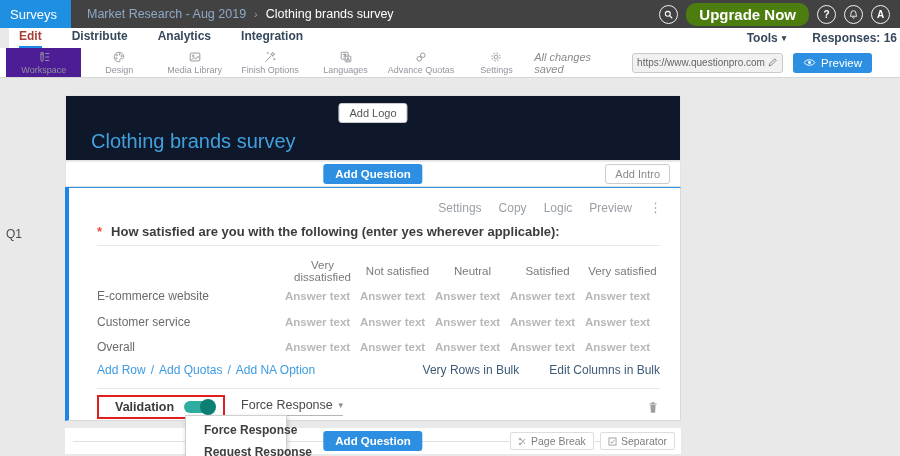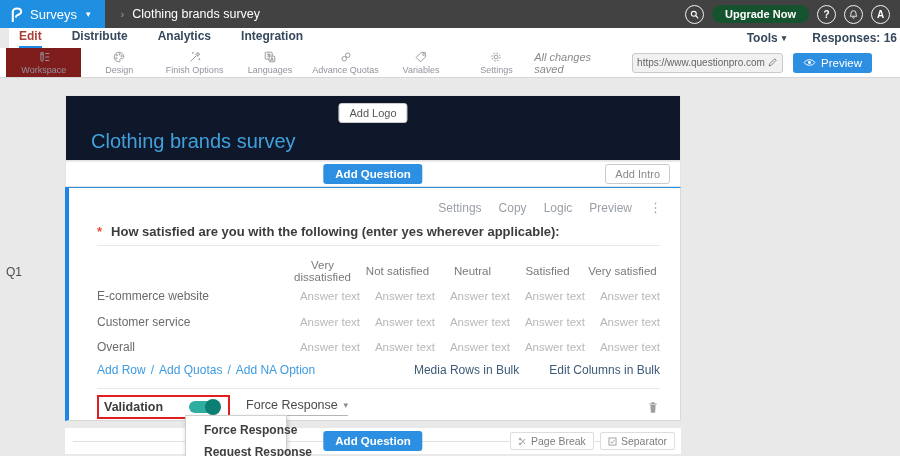--- a/index.html
+++ b/index.html
@@ -1,52 +1,52 @@
 <!DOCTYPE html>
 <html><head>
 <meta charset="utf-8">
 <style>
   * { margin:0; padding:0; box-sizing:border-box; }
   html,body { width:900px; height:456px; overflow:hidden; font-family:"Liberation Sans",sans-serif; background:#e9e9ea; position:relative; }
 
   
   .topbar { position:absolute; top:0; left:0; width:900px; height:28px; background:#424242; display:flex; align-items:center; color:#fff; }
-  .logo { height:28px; background:#1e8fe1; display:flex; align-items:center; gap:7px; padding:0 14px 0 10px; font-size:13px; cursor:pointer; }
+  .logo { height:28px; background:#1e8fe1; display:flex; align-items:center; gap:7px; padding:0 14px 0 10px; font-size:13px; cursor:pointer;flex-direction:column; }
   .logo .caret { font-size:9px; margin-left:2px; }
   .crumb { margin-left:16px; font-size:12.5px; display:flex; gap:8px; align-items:center; }
   .crumb-parent { color:#8fa9c4; cursor:pointer; }
   .crumb-sep { color:#9b9b9b; font-size:11px; }
   .crumb-cur { color:#fff; }
   .top-actions { margin-left:auto; display:flex; align-items:center; gap:8px; padding-right:10px; }
   .circle { width:19px; height:19px; border:1px solid #f2f2f2; border-radius:50%; display:flex; align-items:center; justify-content:center; font-size:10px; font-weight:bold; color:#fff; cursor:pointer; }
-  .upgrade { background:#14532d; border-radius:10px; font-size:11px; font-weight:bold; padding:3px 13px; cursor:pointer; }
+  .upgrade { background:#4d7c0f; border-radius:10px; font-size:15px; font-weight:bold; padding:3px 13px; cursor:pointer; }
 
   
   .nav { position:absolute; top:28px; left:9px; width:900px; height:20px; background:#ffffff; display:flex; align-items:center; font-size:12px; }
   .tabs { display:flex; gap:30px; margin-left:10px; }
   .tab { color:#36485c; font-weight:bold; cursor:pointer; padding-bottom:3px; }
   .tab.active { color:#a83f35; border-bottom:2px solid #1d8ce8; }
   .nav-right { margin-left:auto; display:flex; gap:26px; margin-right:12px; align-items:center; color:#36485c; font-weight:bold; }
   .tools { cursor:pointer; display:flex; gap:4px; align-items:center; }
   .tools .caret { font-size:9px; color:#36485c; }
 
   
   .toolbar { position:absolute; top:48px; left:0; width:900px; height:30px; background:#fff; border-bottom:1px solid #d6d6d6; display:flex; align-items:stretch; padding-left:6px; }
   .titem { width:76px; display:flex; flex-direction:column; align-items:center; justify-content:center; gap:1px; color:#93939d; font-size:9px; cursor:pointer; }
-  .titem.active { background:#7f1d1d; }
+  .titem.active { background:#4c1d95; }
   .titem svg { stroke:#97979f; fill:none; stroke-width:1.1; }
   .toolbar-right { margin-left:auto; display:flex; align-items:center; gap:10px; padding-right:28px; }
   .saved { font-style:italic; color:#8a8a8a; font-size:11px; }
   .urlbox { width:152px; height:20px; background:#f1f1f1; border:1px solid #c9c9c9; border-radius:3px; display:flex; align-items:center; padding:0 4px; gap:2px; }
   .urlbox input { border:none; background:transparent; font-size:10px; color:#666; width:128px; outline:none; font-family:"Liberation Sans",sans-serif; }
   .preview-btn { background:#2d8fe2; border:none; border-radius:3px; color:#fff; font-size:11.5px; padding:4px 10px; display:flex; gap:5px; align-items:center; cursor:pointer; font-family:"Liberation Sans",sans-serif; }
 
   
   .canvas { position:absolute; top:79px; left:0; width:900px; height:377px; background:#e9e9ea; }
-  .qnum { position:absolute; left:6px; top:148px; font-size:12px; color:#4a4a4a;margin-top:38px; }
+  .qnum { position:absolute; left:6px; top:148px; font-size:12px; color:#4a4a4a; }
 
   .card-header { position:absolute; left:65px; top:16px; width:616px; height:66px; background:#0f172a; border:1px solid #e3e3e3; }
   .add-logo { position:absolute; left:50%; transform:translateX(-50%); top:7px; background:#fff; border:1px solid #ccc; border-radius:3px; font-size:11px; color:#555; padding:3px 10px; cursor:pointer; font-family:"Liberation Sans",sans-serif; }
   .survey-title { position:absolute; left:25px; top:34px; font-size:20px; color:#41a0dc; cursor:pointer; }
 
   .addq-bar { position:absolute; left:65px; top:82px; width:616px; height:26px; background:#fff; border:1px solid #e3e3e3; border-top:1px solid #ebebeb; }
   .btn-blue { background:#2d8fe2; border:none; border-radius:3px; color:#fff; font-size:11.5px; font-weight:bold; padding:4px 12px; cursor:pointer; font-family:"Liberation Sans",sans-serif; }
   .addq-bar .btn-blue { position:absolute; left:50%; top:50%; transform:translate(-50%,-50%); }
   .add-intro { position:absolute; right:10px; top:50%; transform:translateY(-50%); background:#fff; border:1px solid #ccc; border-radius:3px; font-size:11px; color:#8a8a8a; padding:3px 9px; cursor:pointer; font-family:"Liberation Sans",sans-serif; }
 
@@ -54,29 +54,29 @@
   .question { position:absolute; left:65px; top:108px; width:616px; height:234px; background:#fff; border-top:1px solid #2d8fe2; border-bottom:1px solid #d9d9d9; border-right:1px solid #d9d9d9; border-left:4px solid #1d84e8; }
   .q-actions { position:absolute; right:18px; top:12px; display:flex; gap:17px; align-items:center; color:#9aa0a6; font-size:12px; }
   .q-actions span { cursor:pointer; }
   .more-vert { font-size:13px; cursor:pointer; }
   .q-text { position:absolute; left:28px; top:36px; display:flex; gap:9px; font-size:13px; font-weight:bold; color:#3c3c3c; }
   .req { color:#e74c3c; }
   .q-hr { position:absolute; left:28px; right:20px; top:57px; border-top:1px solid #e8e8e8; }
   .grid { position:absolute; left:28px; right:20px; top:70px; display:grid; grid-template-columns:188px repeat(5,1fr); grid-auto-rows:25.5px; align-items:center; }
   .gh { font-size:11.5px; color:#7a7a7a; text-align:center; cursor:pointer; }
   .gl { font-size:12px; color:#6b6b6b; text-align:left; cursor:pointer; }
-  .gc { font-size:11.5px; color:#b8b8b8; text-align:right; cursor:pointer; }
+  .gc { font-size:11.5px; color:#b8b8b8; text-align:left; cursor:pointer;font-weight:bold; }
   .q-links { position:absolute; left:28px; right:20px; top:175px; display:flex; font-size:12px; align-items:flex-end; }
   .q-links .blue { color:#3d9be0; cursor:pointer; }
   .q-links .sep { color:#3d9be0; margin:0 5px; }
   .q-links-right { margin-left:auto; display:flex; gap:30px; }
   .q-links-right span { color:#3d5a77; cursor:pointer; }
   .q-hr2 { position:absolute; left:28px; right:20px; top:200px; border-top:1px solid #e8e8e8; }
   .validation-row { position:absolute; left:28px; right:20px; top:206px; height:26px; display:flex; align-items:center; }
-  .red-box { display:inline-flex; align-items:center; gap:26px; border:2px solid #e02020; padding:3px 9px 3px 5px; }
+  .red-box { display:inline-flex; align-items:center; gap:10px; border:2px solid #e02020; padding:3px 9px 3px 16px; }
   .v-label { font-size:12.5px; font-weight:bold; color:#3c3c3c; }
   .toggle { position:relative; width:30px; height:12px; background:#2fae9f; border-radius:7px; cursor:pointer; }
   .knob { position:absolute; right:-2px; top:-2.5px; width:16px; height:16px; border-radius:50%; background:#0c7f74; }
   .fr-select { margin-left:16px; width:102px; display:flex; justify-content:space-between; align-items:center; border-bottom:1px solid #b5b5b5; padding-bottom:3px; font-size:12.5px; color:#4a4a4a; cursor:pointer; }
   .fr-select .caret { color:#8a8a8a; font-size:9px; }
   .trash { margin-left:auto; cursor:pointer; }
 
   
   .menu { position:absolute; left:185px; top:415px; width:102px; background:#fff; border:1px solid #d0d0d0; box-shadow:1px 2px 5px rgba(0,0,0,.18); z-index:20; padding:3px 0; }
   .menu-item { font-size:12px; color:#3f3f3f; font-weight:bold; padding:4px 0 4px 18px; cursor:pointer; white-space:nowrap; }
@@ -94,20 +94,21 @@
 
 <div class="topbar">
   <div class="logo">
     <svg width="13" height="15" viewBox="0 0 14 16">
         <path d="M3 15.5 V5 M3 5 c0-4.5 9-4.5 9 0 c0 3.8-5.5 2.8-5.5 5.5" fill="none" stroke="#fff" stroke-width="2.2" stroke-linecap="round"></path>
       </svg>
     <span>Surveys</span>
     <span class="caret">▾</span>
   </div>
   <div class="crumb">
+    <span class="crumb-parent">Market Research - Aug 2019</span>
     <span class="crumb-sep">›</span>
     <span class="crumb-cur">Clothing brands survey</span>
   </div>
   <div class="top-actions">
     <div class="circle">
       <svg width="11" height="11" viewBox="0 0 16 16">
           <circle cx="7" cy="7" r="3.6" fill="none" stroke="#fff" stroke-width="1.6"></circle>
           <path d="M9.8 9.8 L13.5 13.5" stroke="#fff" stroke-width="1.6"></path>
         </svg>
     </div>
@@ -152,20 +153,28 @@
         <path d="M8 2.5 a5.5 5.5 0 1 0 0 11 c1.2 0 1.5-.8 1-1.6 c-.6-1 .2-2 1.4-2 h1.2 c1 0 1.9-.9 1.9-1.9 A5.6 5.6 0 0 0 8 2.5 z"></path>
         <circle cx="5.4" cy="6" r=".8"></circle>
         <circle cx="8.6" cy="4.8" r=".8"></circle>
         <circle cx="11" cy="7" r=".8"></circle>
         <circle cx="5" cy="9.5" r=".8"></circle>
       </svg>
     <span>Design</span>
   </div>
   <div class="titem">
     <svg width="14" height="14" viewBox="0 0 16 16">
+        <rect x="2.5" y="3.5" width="11" height="9" rx="1"></rect>
+        <circle cx="6" cy="6.7" r="1"></circle>
+        <path d="M3.8 11.5 l3-3 2 2 2.6-3.4 1.8 2.4"></path>
+      </svg>
+    <span>Media Library</span>
+  </div>
+  <div class="titem">
+    <svg width="14" height="14" viewBox="0 0 16 16">
         <path d="M2.8 13.2 L9.5 6.5"></path>
         <path d="M11.2 2.5 l.7 1.7 1.7.7 -1.7.7 -.7 1.7 -.7-1.7 -1.7-.7 1.7-.7 z"></path>
         <path d="M13 9.5 v2 M12 10.5 h2 M5.5 2.5 v1.6 M4.7 3.3 h1.6"></path>
       </svg>
     <span>Finish Options</span>
   </div>
   <div class="titem">
     <svg width="14" height="14" viewBox="0 0 16 16">
         <rect x="2.5" y="2.5" width="8" height="8" rx="1"></rect>
         <path d="M4.5 5 h4 M6.5 4 v1 M5 8 c1.5-.5 3-2 3-3 M5.8 5.8 c.5 1.2 1.7 2 2.7 2.2"></path>
@@ -174,27 +183,20 @@
       </svg>
     <span>Languages</span>
   </div>
   <div class="titem">
     <svg width="14" height="14" viewBox="0 0 16 16">
         <circle cx="6" cy="10" r="2.6"></circle>
         <circle cx="10" cy="6" r="2.6"></circle>
         <path d="M7.5 8.5 l1-1"></path>
       </svg>
     <span>Advance Quotas</span>
-  </div>
-  <div class="titem">
-    <svg width="14" height="14" viewBox="0 0 16 16">
-        <path d="M2.5 8.5 L8 3 h5 v5 L7.5 13.5 z"></path>
-        <circle cx="10.8" cy="5.2" r="1"></circle>
-      </svg>
-    <span>Variables</span>
   </div>
   <div class="titem">
     <svg width="14" height="14" viewBox="0 0 16 16">
         <circle cx="8" cy="8" r="2.2"></circle>
         <circle cx="8" cy="8" r="4.6" stroke-dasharray="2 1.6"></circle>
       </svg>
     <span>Settings</span>
   </div>
   <div class="toolbar-right">
     <span class="saved">All changes saved</span>
@@ -271,21 +273,21 @@
       <div class="gc">Answer text</div>
     </div>
 
     <div class="q-links">
       <span class="blue">Add Row</span>
       <span class="sep">/</span>
       <span class="blue">Add Quotas</span>
       <span class="sep">/</span>
       <span class="blue">Add NA Option</span>
       <div class="q-links-right">
-        <span>Media Rows in Bulk</span>
+        <span>Very Rows in Bulk</span>
         <span>Edit Columns in Bulk</span>
       </div>
     </div>
     <div class="q-hr2"></div>
 
     <div class="validation-row">
       <div class="red-box">
         <span class="v-label">Validation</span>
         <div class="toggle">
             <div class="knob"></div>

